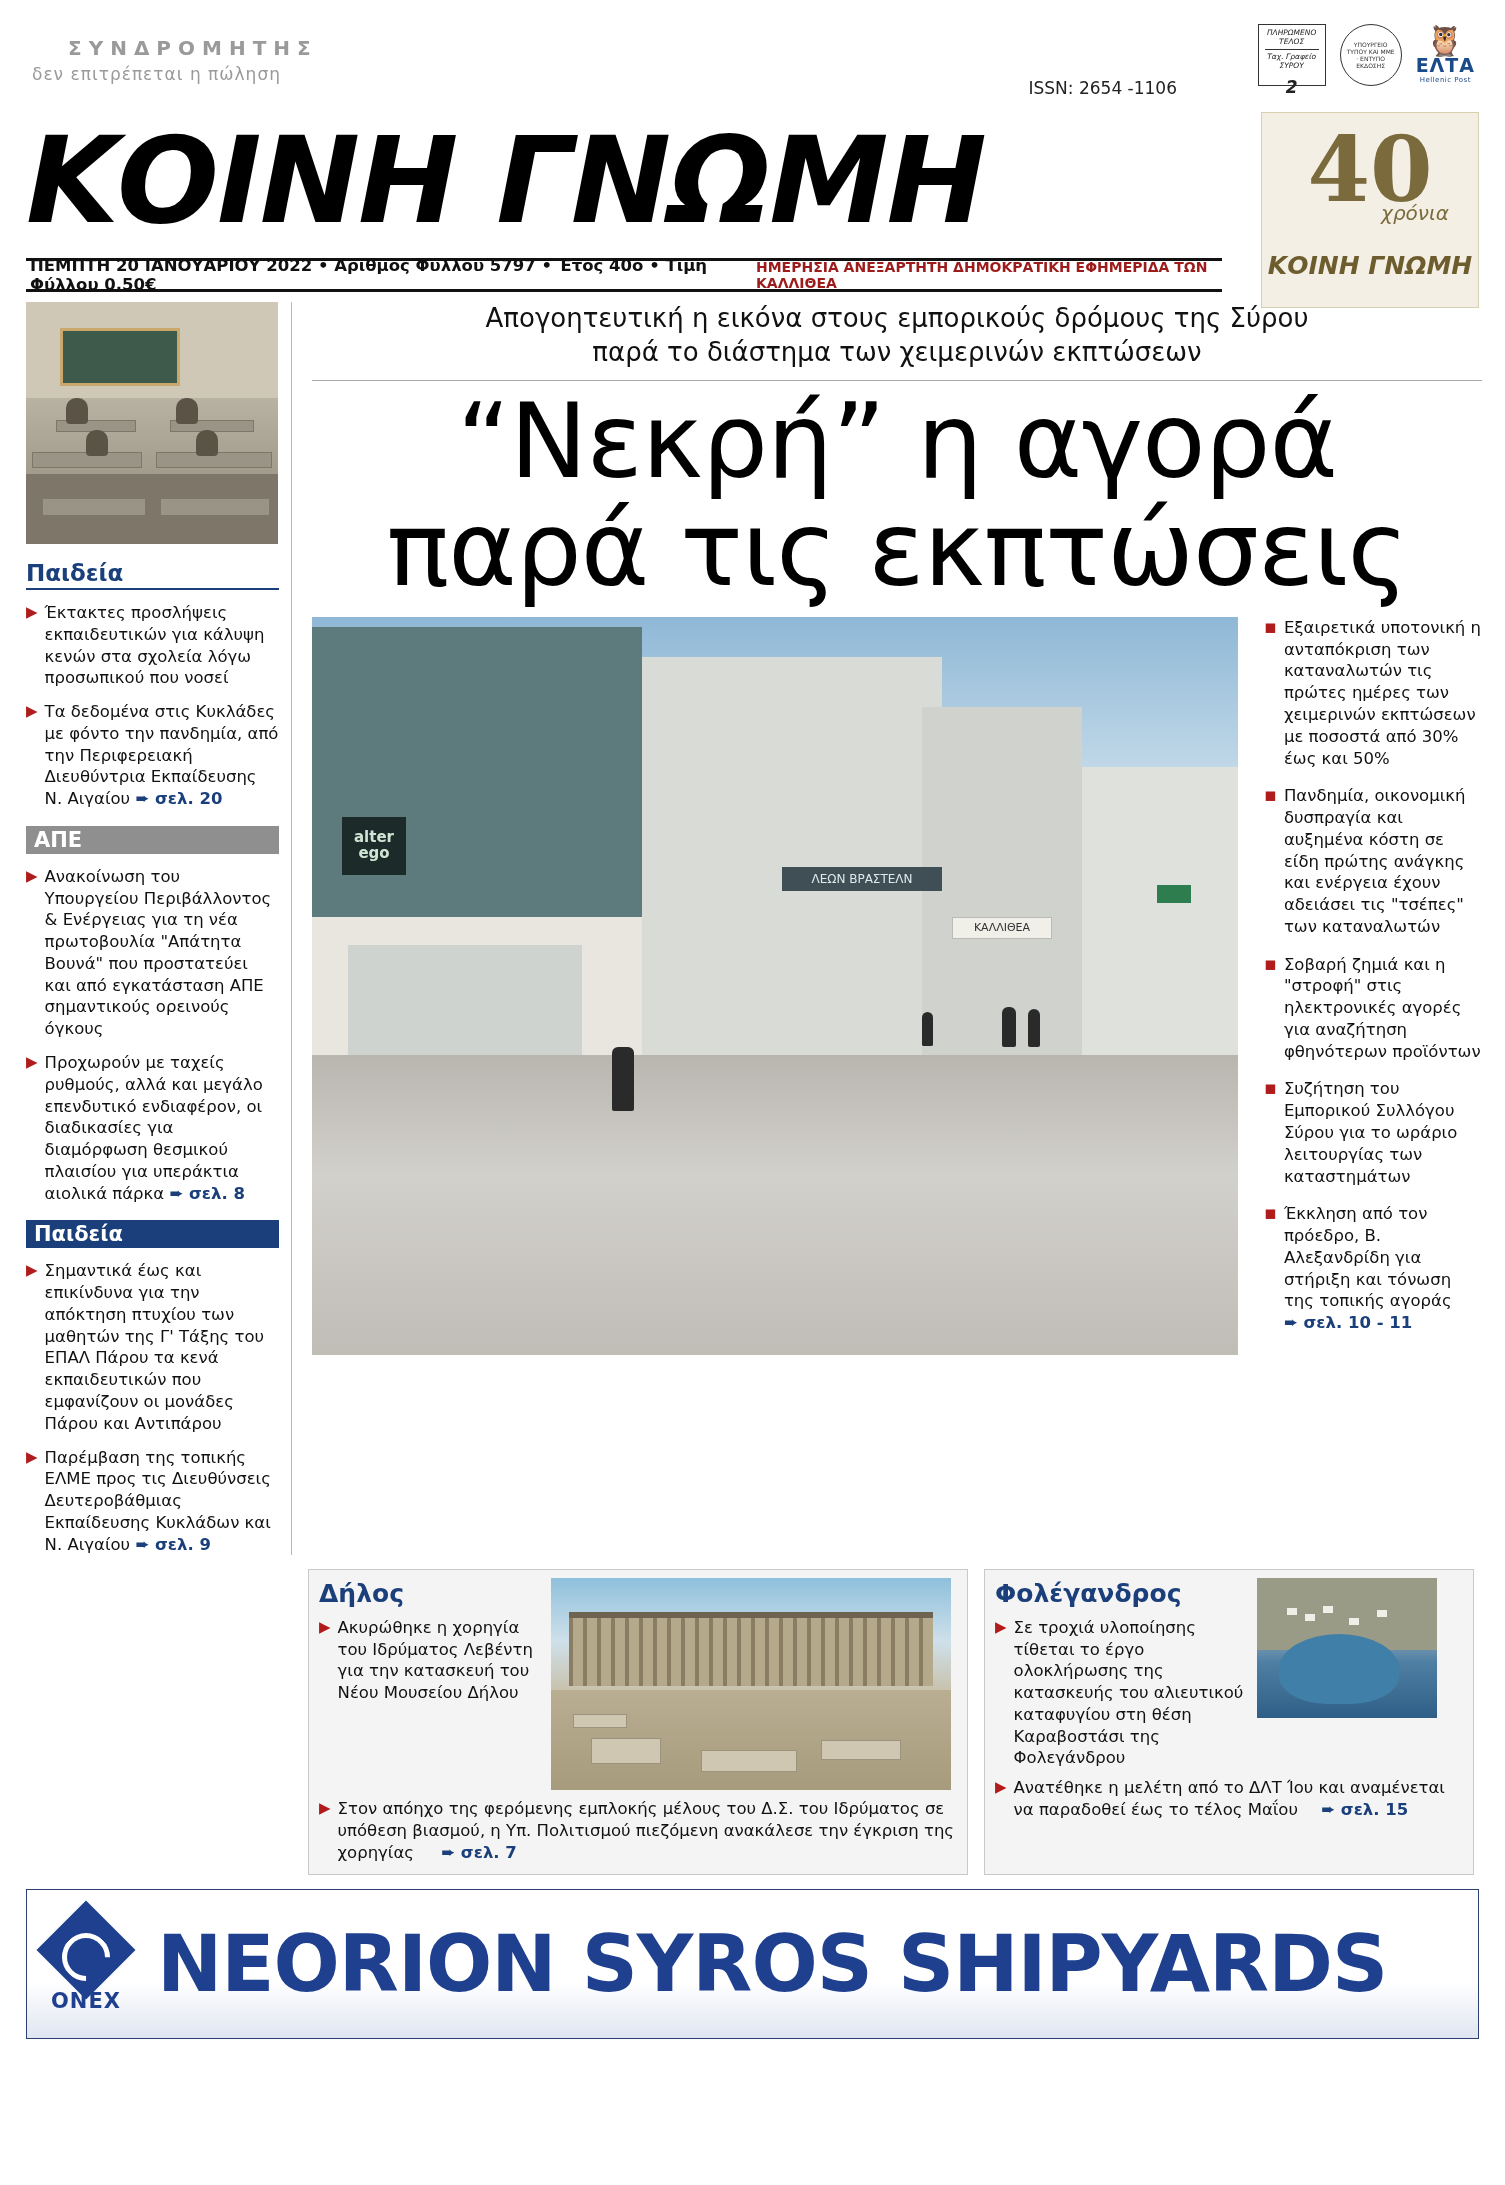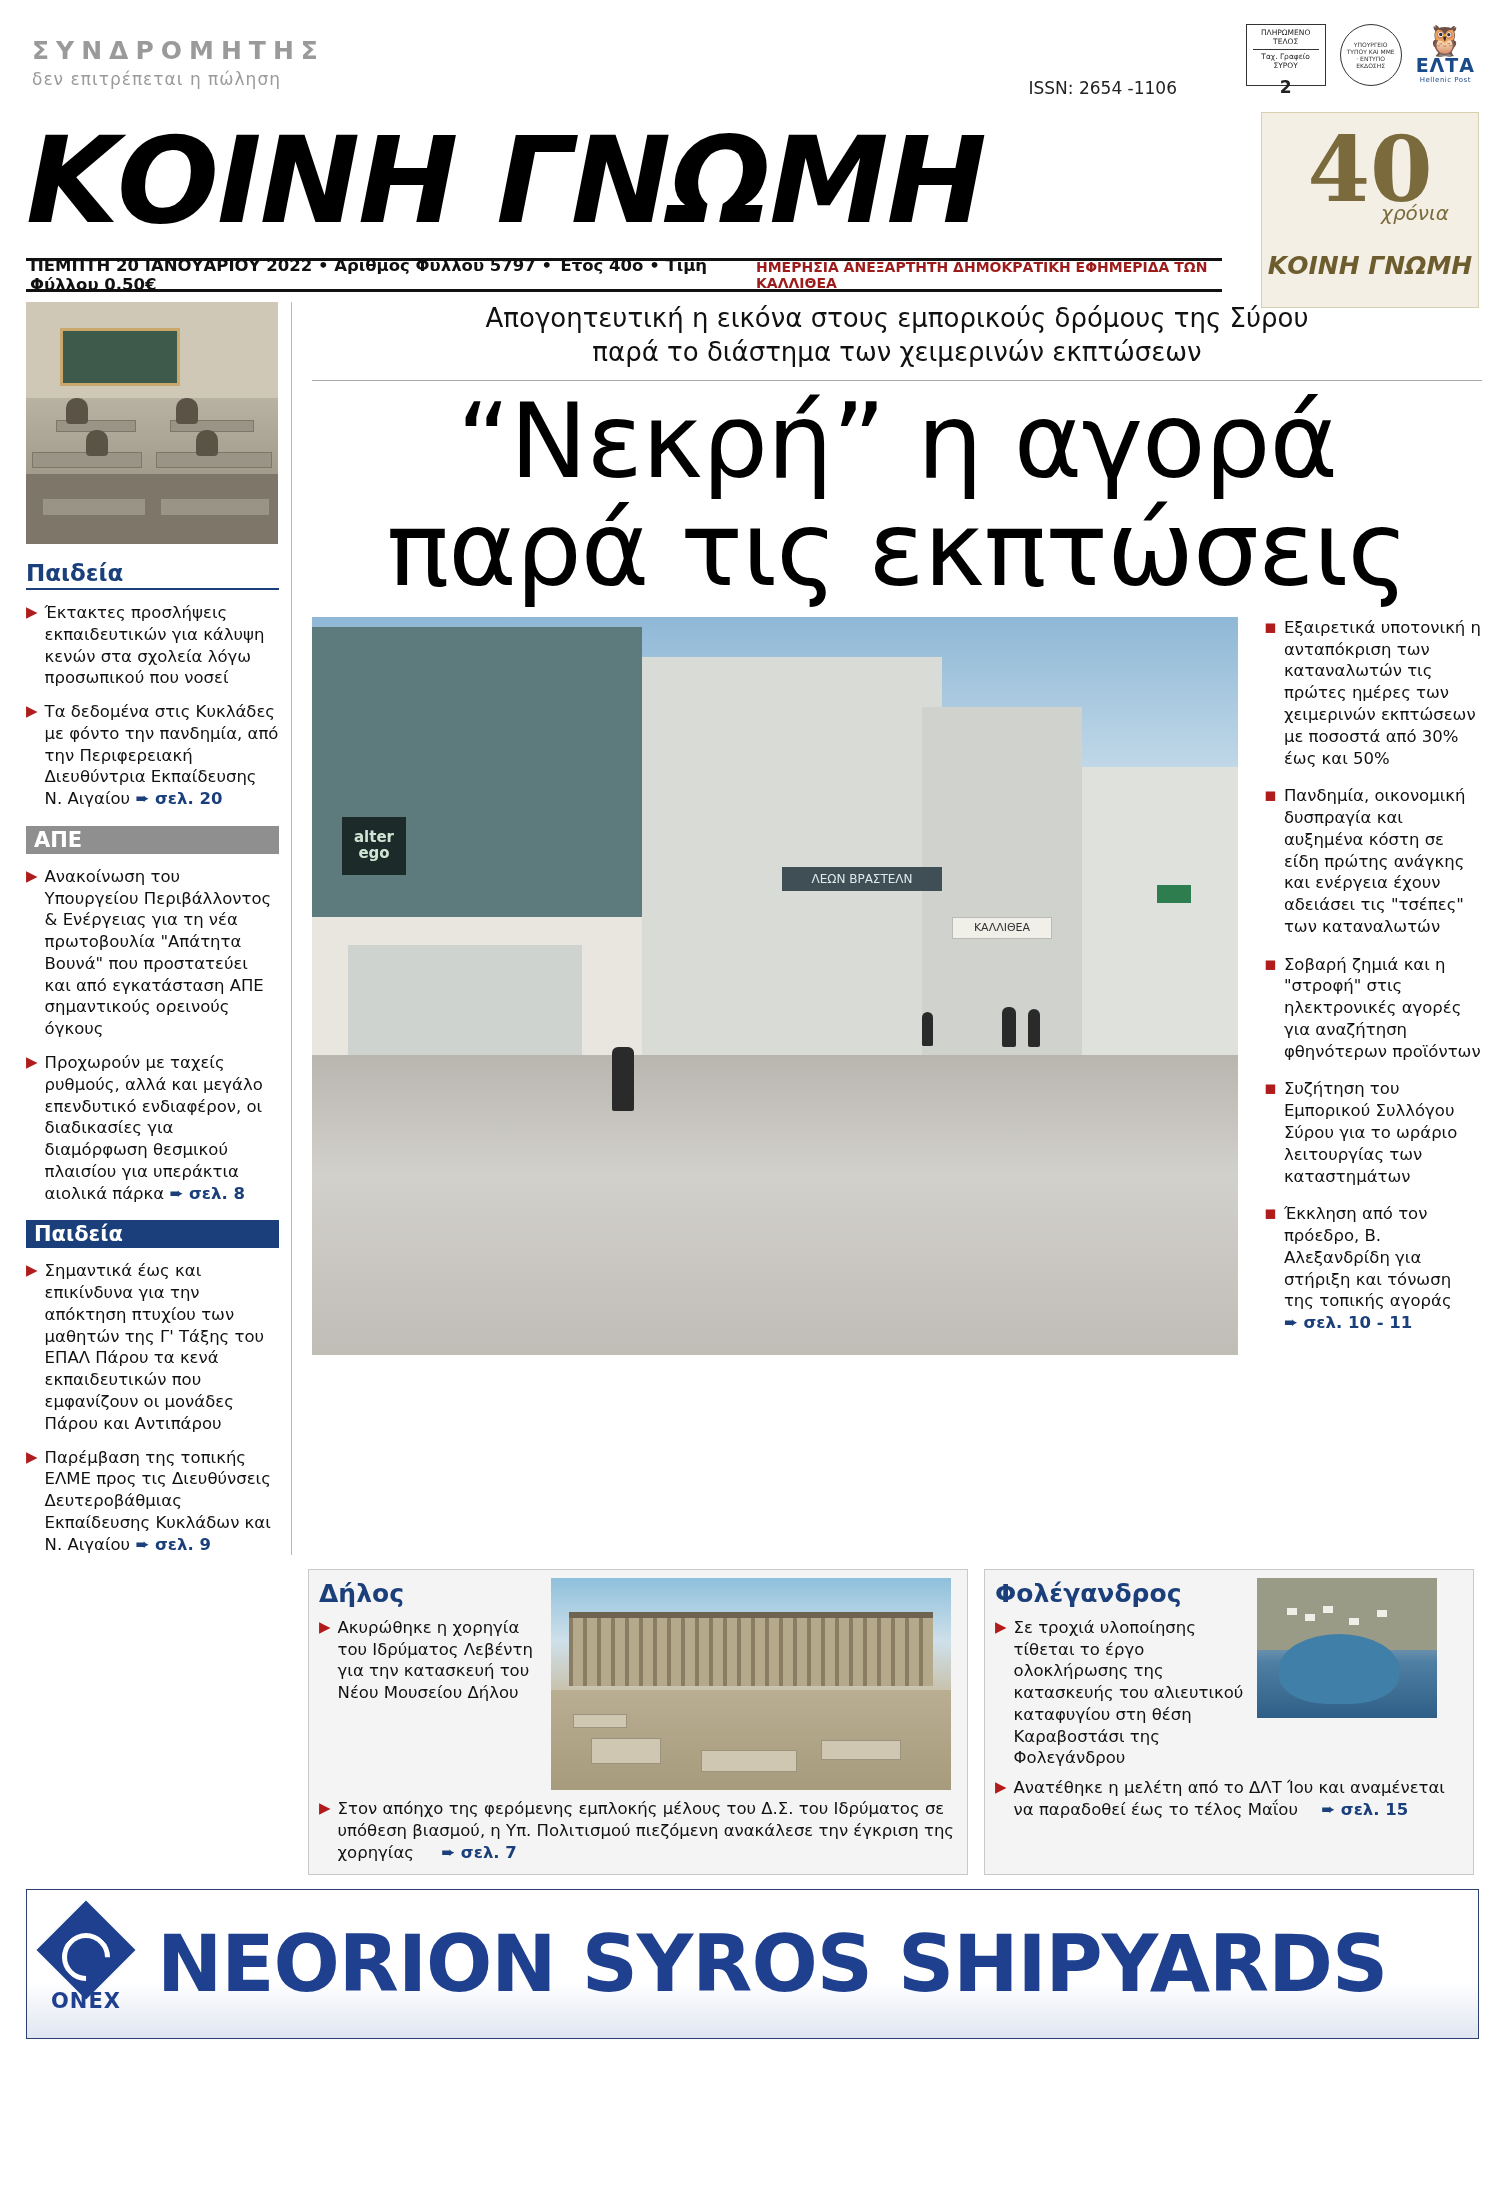--- a/index.html
+++ b/index.html
@@ -24,51 +24,53 @@
   .topbar {
     position: relative;
     height: 92px;
   }
   .subscriber {
     position: absolute;
     left: 6px; top: 18px;
     color: #9a9a9a;
   }
   .subscriber .l1 {
-    font-size: 25px;
+    font-size: 20px;
     letter-spacing: 7px;
     font-weight: 700;
+    margin-left: 36px;
   }
   .subscriber .l2 {
     font-size: 17px;
     letter-spacing: 1px;
     margin-top: 4px;
   }
   .issn {
     position: absolute;
     right: 302px; top: 60px;
     font-size: 17px;
     color: #222;
   }
   .stamp-group {
     position: absolute;
     right: 4px; top: 6px;
     display: flex;
     align-items: center;
     gap: 14px;
   }
   .stamp-box {
-    width: 80px; height: 62px;
+    width: 68px; height: 62px;
     border: 1.5px solid #333;
     font-size: 7.5px;
     text-align: center;
     padding-top: 3px;
     line-height: 1.25;
     color: #222;
     position: relative;
+    font-style: italic;
   }
   .stamp-box .big { font-size: 17px; font-weight: 700; margin-top: 6px; }
   .stamp-box .hr { border-top: 1px solid #333; margin: 2px 6px; }
   .stamp-circ {
     width: 62px; height: 62px; border-radius: 50%;
     border: 1.5px solid #333;
     font-size: 6px; color: #333;
     display: flex; align-items: center; justify-content: center;
     text-align: center;
     line-height: 1.2;

